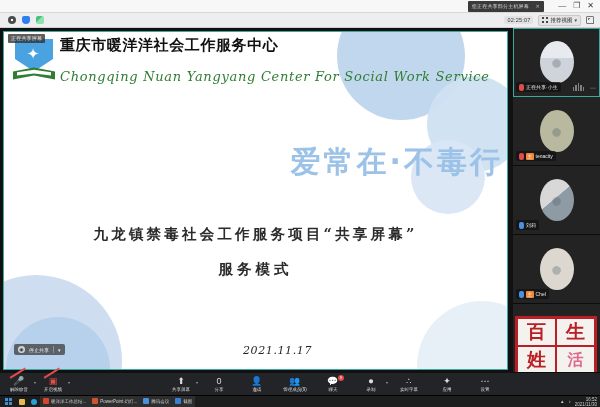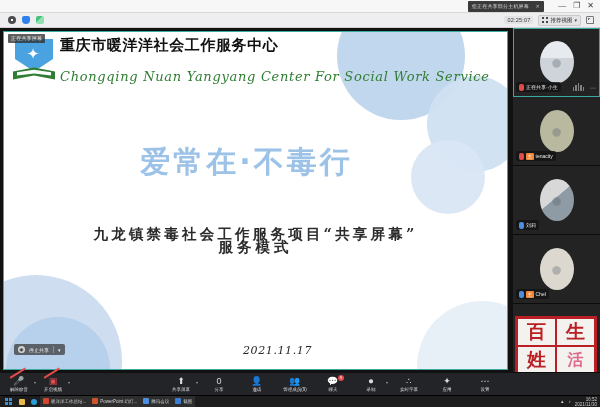--- a/index.html
+++ b/index.html
@@ -168,36 +168,36 @@
     letter-spacing: .6px; line-height: 18px;
   }
   .org-en {
     font-family: "DejaVu Serif", serif;
     font-size: 13px; color: #2f7d32; font-style: italic;
     letter-spacing: .7px; margin-top: 15px;
   }
 
   
   .slide-title {
-    position: absolute; left: 0; right: 18px; top: 110px;
-    text-align: center; z-index: 5;
+    position: absolute; left: 0; right: 4px; top: 110px;
+    text-align: right; z-index: 5;
     font-family: "DejaVu Sans", sans-serif;
     font-size: 30px; font-weight: 700;
     color: #9cc2e8;
     letter-spacing: 3px;
   }
   .slide-sub1, .slide-sub2 {
     position: absolute; left: 0; right: 0;
     text-align: center; z-index: 5;
     font-family: "DejaVu Serif", serif;
     font-size: 14.5px; font-weight: 700; color: #2b2b2b;
     letter-spacing: 3.2px;
   }
   .slide-sub1 { top: 193px; }
-  .slide-sub2 { top: 206px; letter-spacing: 4px; }
+  .slide-sub2 { top: 228px; letter-spacing: 4px; }
 
   .slide-presenter {
     position: absolute; left: 0; right: 0; top: 287px;
     text-align: center; z-index: 5;
     font-family: "DejaVu Serif", serif;
     font-size: 11px; color: #1f1f1f; letter-spacing: 1.2px;
     padding-left: 48px;
   }
   .slide-date {
     position: absolute; left: 0; right: 0; top: 312px;

